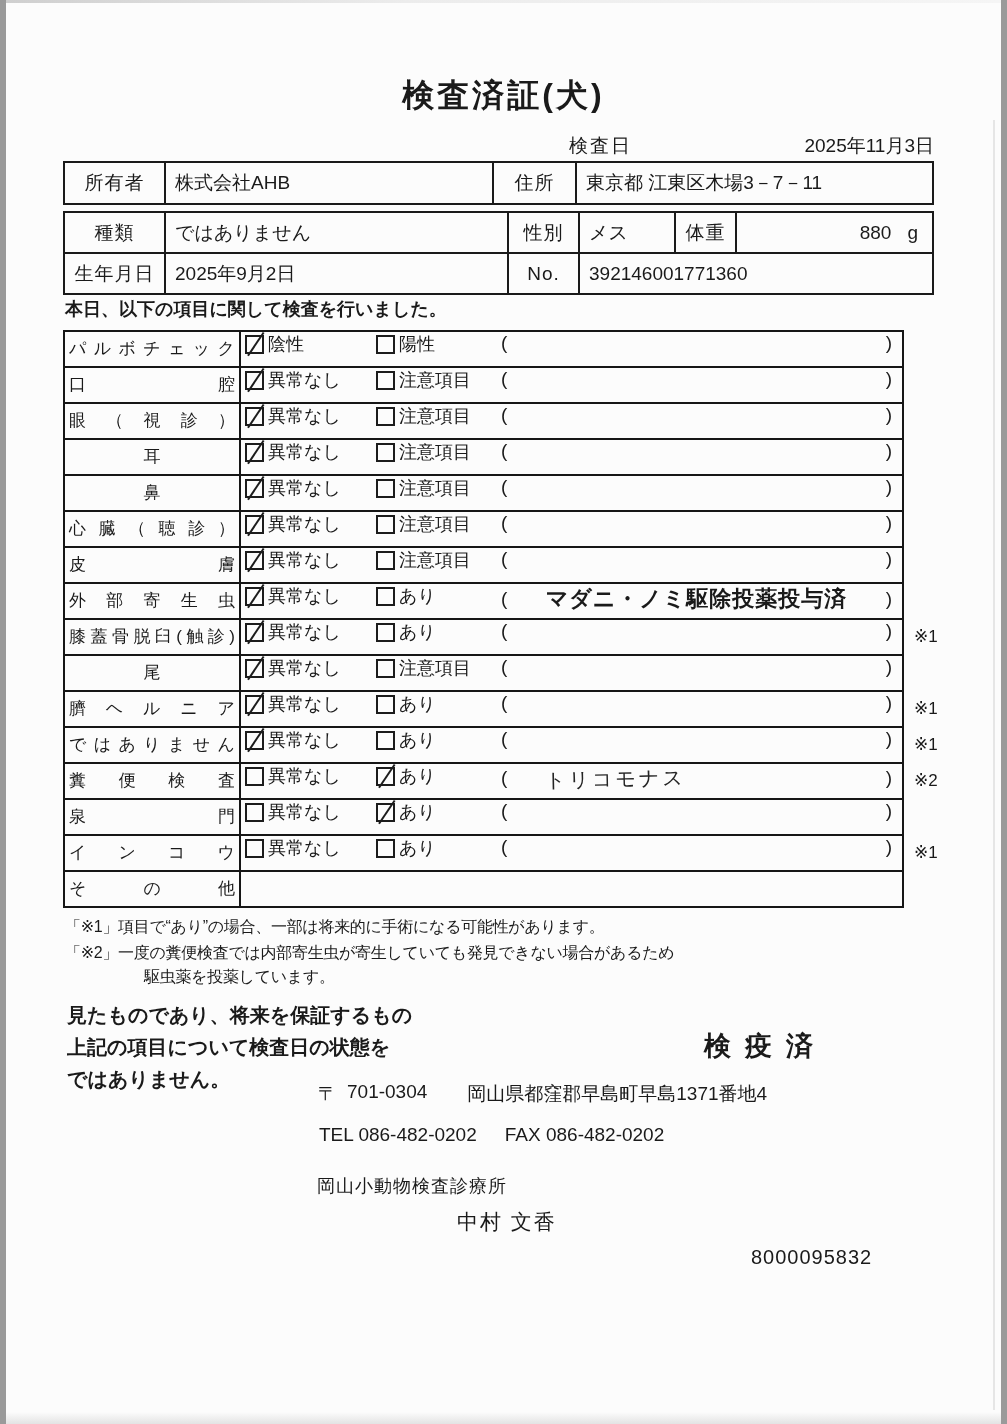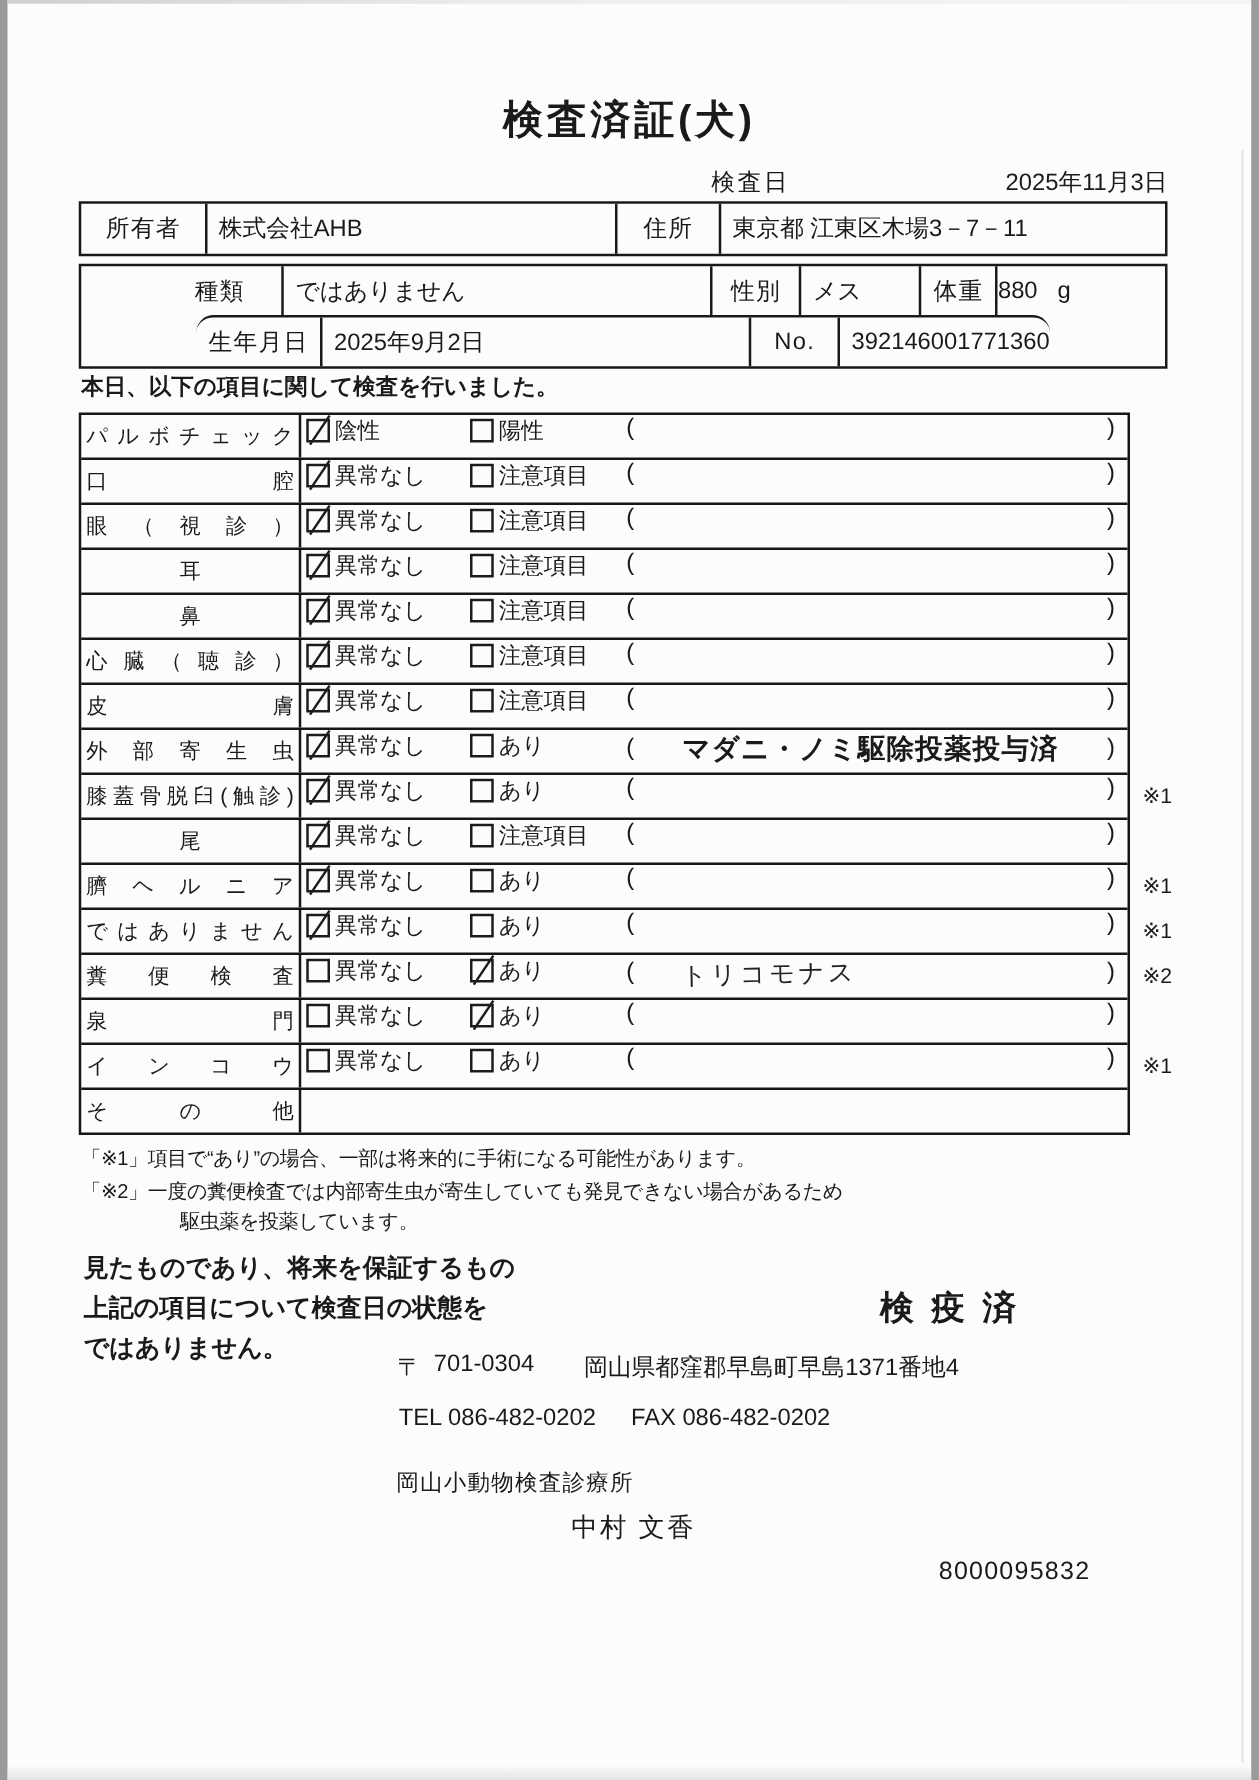--- a/index.html
+++ b/index.html
@@ -8,28 +8,28 @@
     background:#fcfcfc;color:#1a1a1a;overflow:hidden;
     font-family:"Liberation Sans","DejaVu Sans",sans-serif;
   }
   .abs{position:absolute;}
   
   .title{top:74px;left:0;width:100%;text-align:center;font-size:32px;font-weight:700;letter-spacing:3px;}
   .date-label{top:133px;left:563px;font-size:19px;font-weight:500;letter-spacing:2px;}
   .date-value{top:133px;left:778px;width:150px;text-align:right;font-size:19px;font-weight:500;}
   
   .itable{border:2px solid #1a1a1a;display:flex;flex-direction:column;}
-  .irow{display:flex;flex:1;border-radius:14px;}
+  .irow{display:flex;flex:1;}
   .irow + .irow{border-top:2px solid #1a1a1a;}
   .cell{display:flex;align-items:center;font-size:19px;font-weight:500;box-sizing:border-box;}
   .cell.bordered{border-right:2px solid #1a1a1a;}
   .cell.lab{justify-content:center;letter-spacing:1px;}
   .cell.val{padding-left:9px;}
   .t-owner{top:161px;left:57px;width:867px;height:40px;}
-  .t-animal{top:211px;left:57px;width:867px;height:80px;align-items:center;}
+  .t-animal{top:211px;left:57px;width:867px;height:80px;}
   .w-lab1{width:101px;flex:none;}
   .w-val1a{width:328px;flex:none;}
   .w-lab2a{width:83px;flex:none;}
   .w-val1b{width:343px;flex:none;}
   .w-lab2b{width:71px;flex:none;}
   .w-sex{width:96px;flex:none;}
   .w-wlab{width:61px;flex:none;}
   .grow{flex:1;}
   .weight-cell{justify-content:flex-end;padding-right:14px;}
   .weight-num{margin-right:16px;}

